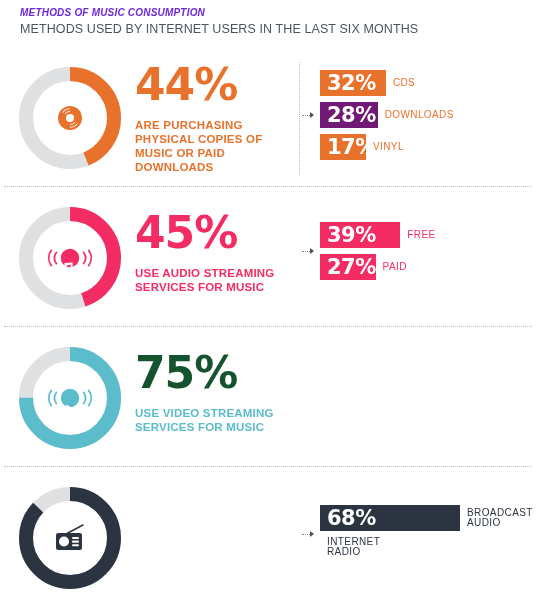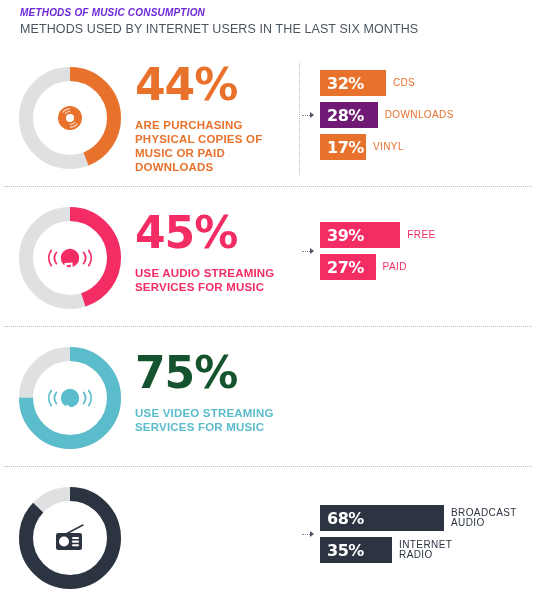--- a/index.html
+++ b/index.html
@@ -131,21 +131,21 @@
   }
   .bar {
     display: flex;
     align-items: center;
     height: 26px;
     box-sizing: border-box;
     padding-left: 7px;
   }
   .bar-val {
     font-family: "DejaVu Sans", sans-serif;
-    font-size: 16px;
+    font-size: 21px;
     font-weight: bold;
     color: #ffffff;
     letter-spacing: -0.5px;
     line-height: 17px;
   }
   .bar-label {
     font-size: 10px;
     font-weight: normal;
     letter-spacing: 0.4px;
     line-height: 10px;
@@ -299,30 +299,27 @@
     </svg>
         </div>
       </div>
       <div class="vline" style="left: 299px; top: -420px; height: 113px;"></div>
       <div class="arrow" style="left: 302px; top: 48.5px;">
         <div class="dots"></div>
         <div class="head"></div>
       </div>
       <div class="bars" style="left: 320px; top: 23px;">
         <div class="bar-row">
-          <div class="bar" style="background: rgb(43, 52, 64); width: 124px;">
+          <div class="bar" style="background: rgb(43, 52, 64); width: 140px;">
             <span class="bar-val">68%</span>
           </div>
           <span class="bar-label" style="color: rgb(43, 52, 64);">BROADCAST
 AUDIO</span>
         </div>
         <div class="bar-row">
-          <div class="bar" style="background: rgb(43, 52, 64); width: 72.0588px;">
-            <span class="bar-val">35%</span>
-          </div>
           <span class="bar-label" style="color: rgb(43, 52, 64);">INTERNET
 RADIO</span>
         </div>
       </div>
     </div>
     <div class="divider" style="top: 186px;"></div>
     <div class="divider" style="top: 326px;"></div>
     <div class="divider" style="top: 466px;"></div>
   </div>
 

